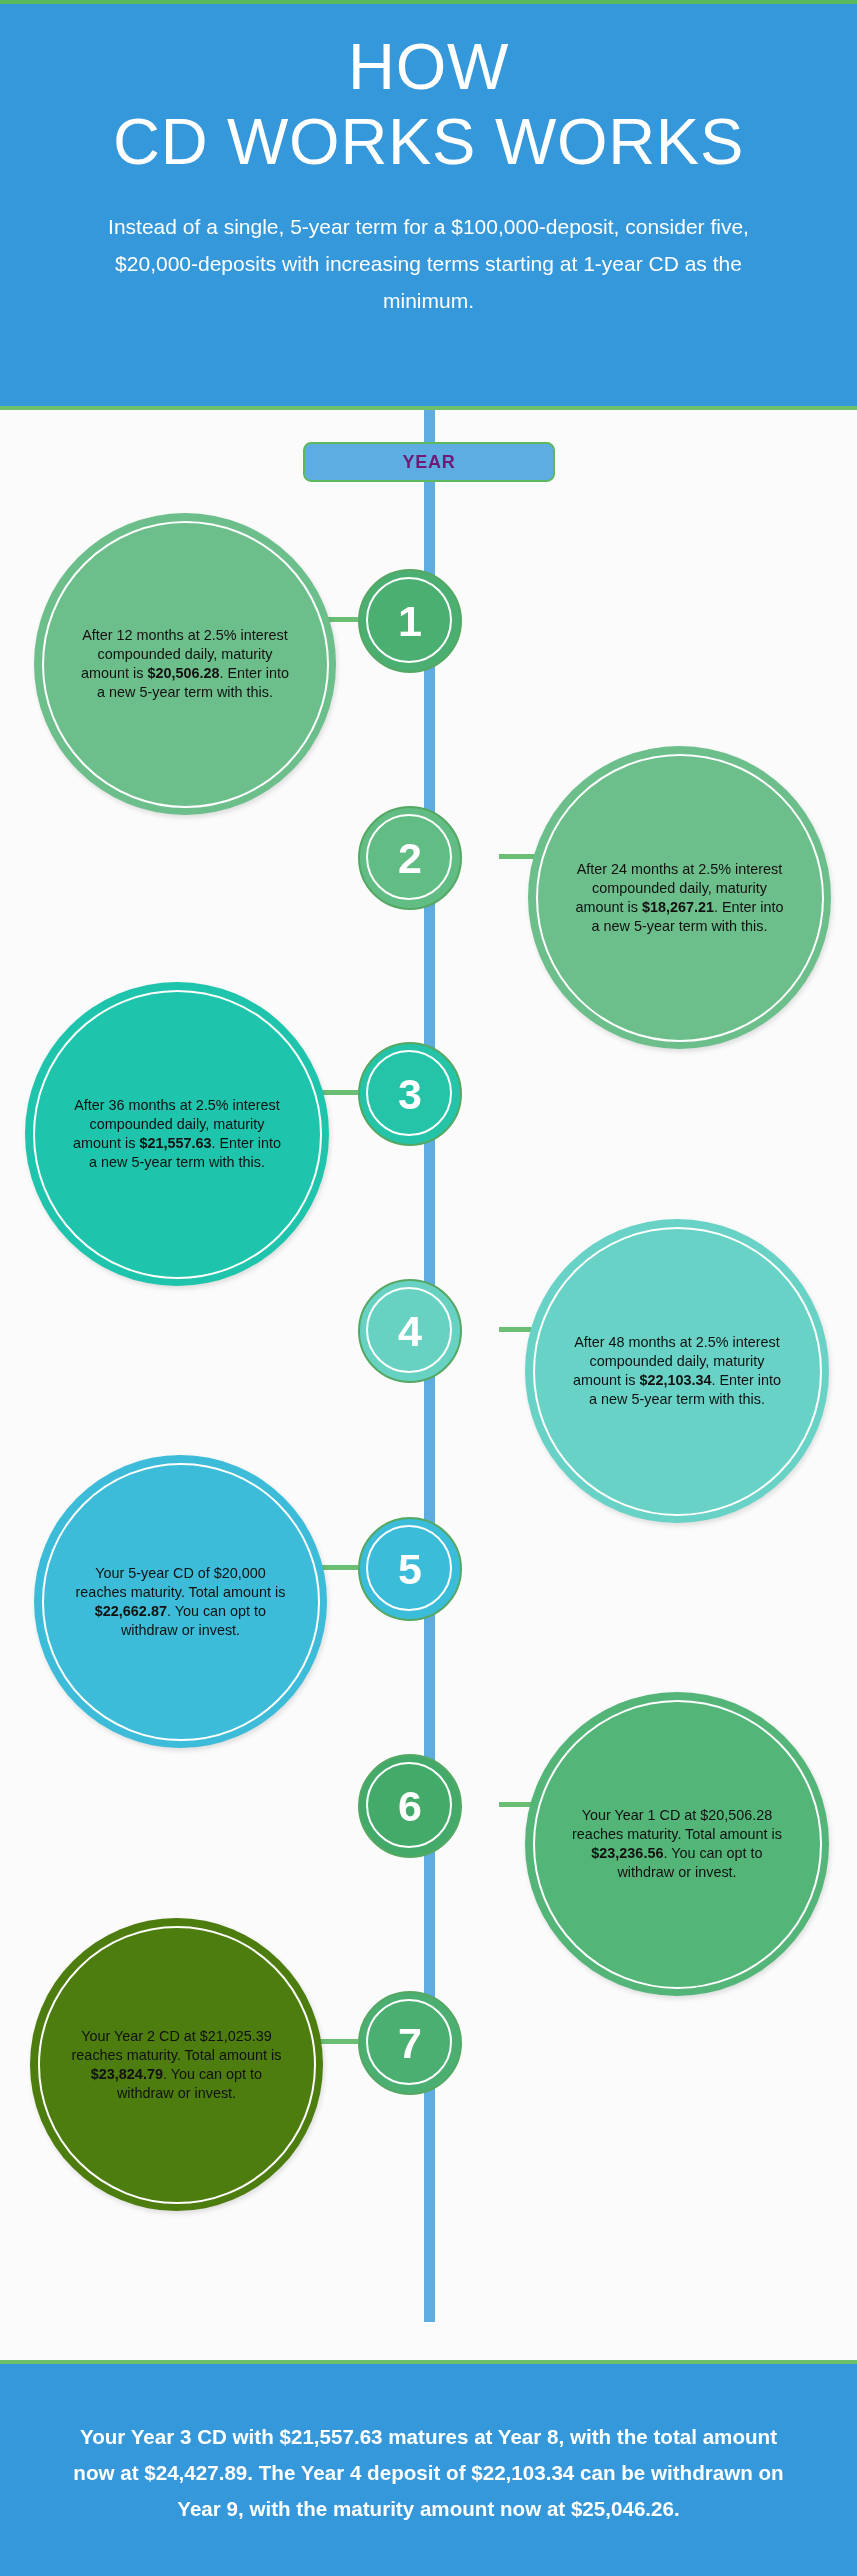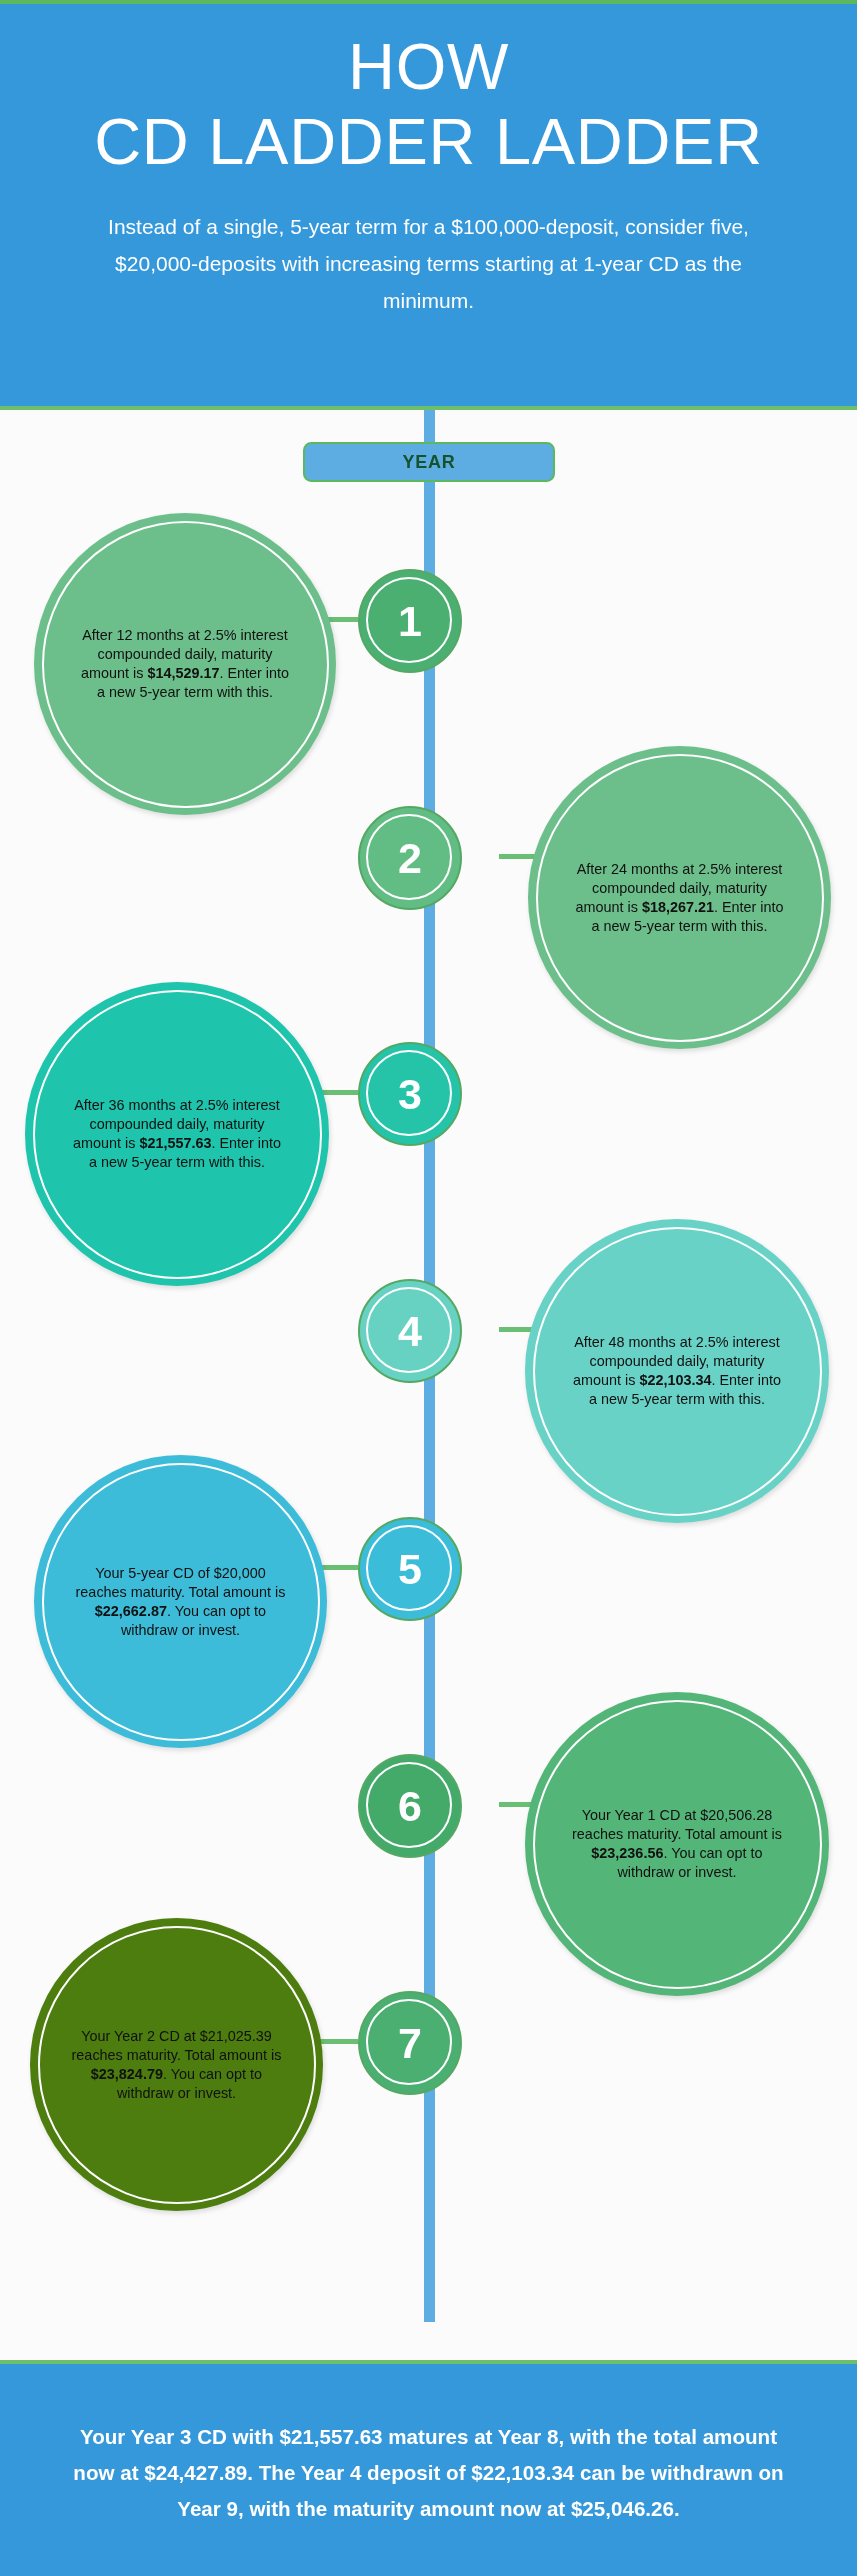--- a/index.html
+++ b/index.html
@@ -68,21 +68,21 @@
   .year-chip{
     position:absolute;
     left:303px;
     top:442px;
     width:252px;
     height:40px;
     border-radius:8.2px;
     background:#5dade2;
     border:2.1px solid #5cb85c;
     box-sizing:border-box;
-    color:#14532d;
+    color:#701a75;
     font-size:18px;
     font-weight:bold;
     line-height:36px;
     text-align:center;
     letter-spacing:0.7px;
   }
 
   
   .num{
     position:absolute;
@@ -168,33 +168,33 @@
     font-weight:bold;
   }
 </style>
 </head>
 <body>
 
 <div class="page">
 
   <div class="header">
     <h1 class="title-1">HOW</h1>
-    <h1 class="title-2">CD LADDER LADDER</h1>
+    <h1 class="title-2">CD WORKS WORKS</h1>
     <p class="subtitle">Instead of a single, 5-year term for a $100,000-deposit, consider five, $20,000-deposits with increasing terms starting at 1-year CD as the minimum.</p>
   </div>
 
   <div class="spine"></div>
 
   <div class="year-chip">YEAR</div>
 
   <div id="steps-layer">
       <div class="stub" style="left: 322px; top: 617px; width: 36px;"></div>
       <div class="bubble" style="left: 34px; top: 513px; width: 302px; height: 302px; background: rgb(108, 191, 139);">
         <div class="ring"></div>
-        <div class="txt">After 12 months at 2.5% interest compounded daily, maturity amount is <b>$14,529.17</b>. Enter into a new 5-year term with this.</div>
+        <div class="txt">After 12 months at 2.5% interest compounded daily, maturity amount is <b>$20,506.28</b>. Enter into a new 5-year term with this.</div>
       </div>
       <div class="num" style="left: 358px; top: 569px; background: rgb(76, 175, 114);"><div class="ring"></div><span class="glyph">1</span></div>
       <div class="stub" style="left: 499px; top: 854px; width: 36px;"></div>
       <div class="bubble" style="left: 528px; top: 746px; width: 303px; height: 303px; background: rgb(108, 191, 139);">
         <div class="ring"></div>
         <div class="txt">After 24 months at 2.5% interest compounded daily, maturity amount is <b>$18,267.21</b>. Enter into a new 5-year term with this.</div>
       </div>
       <div class="num" style="left: 358px; top: 806px; background: rgb(97, 189, 131);"><div class="ring"></div><span class="glyph">2</span></div>
       <div class="stub" style="left: 320px; top: 1090px; width: 38px;"></div>
       <div class="bubble" style="left: 25px; top: 982px; width: 304px; height: 304px; background: rgb(30, 196, 171);">

